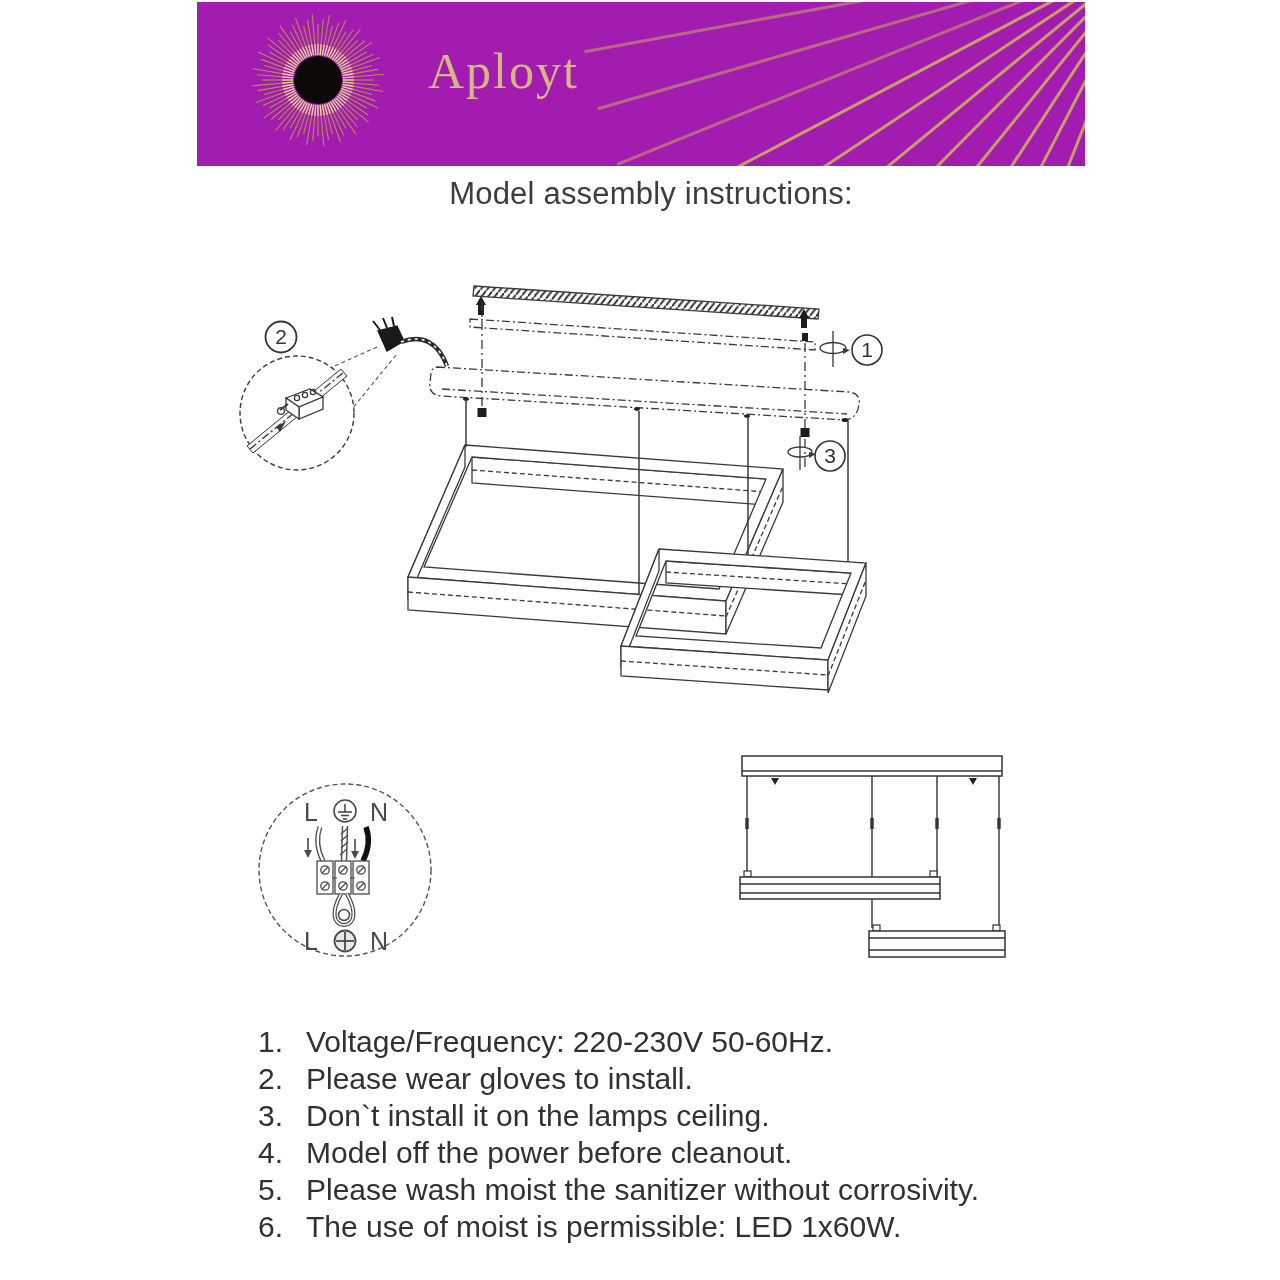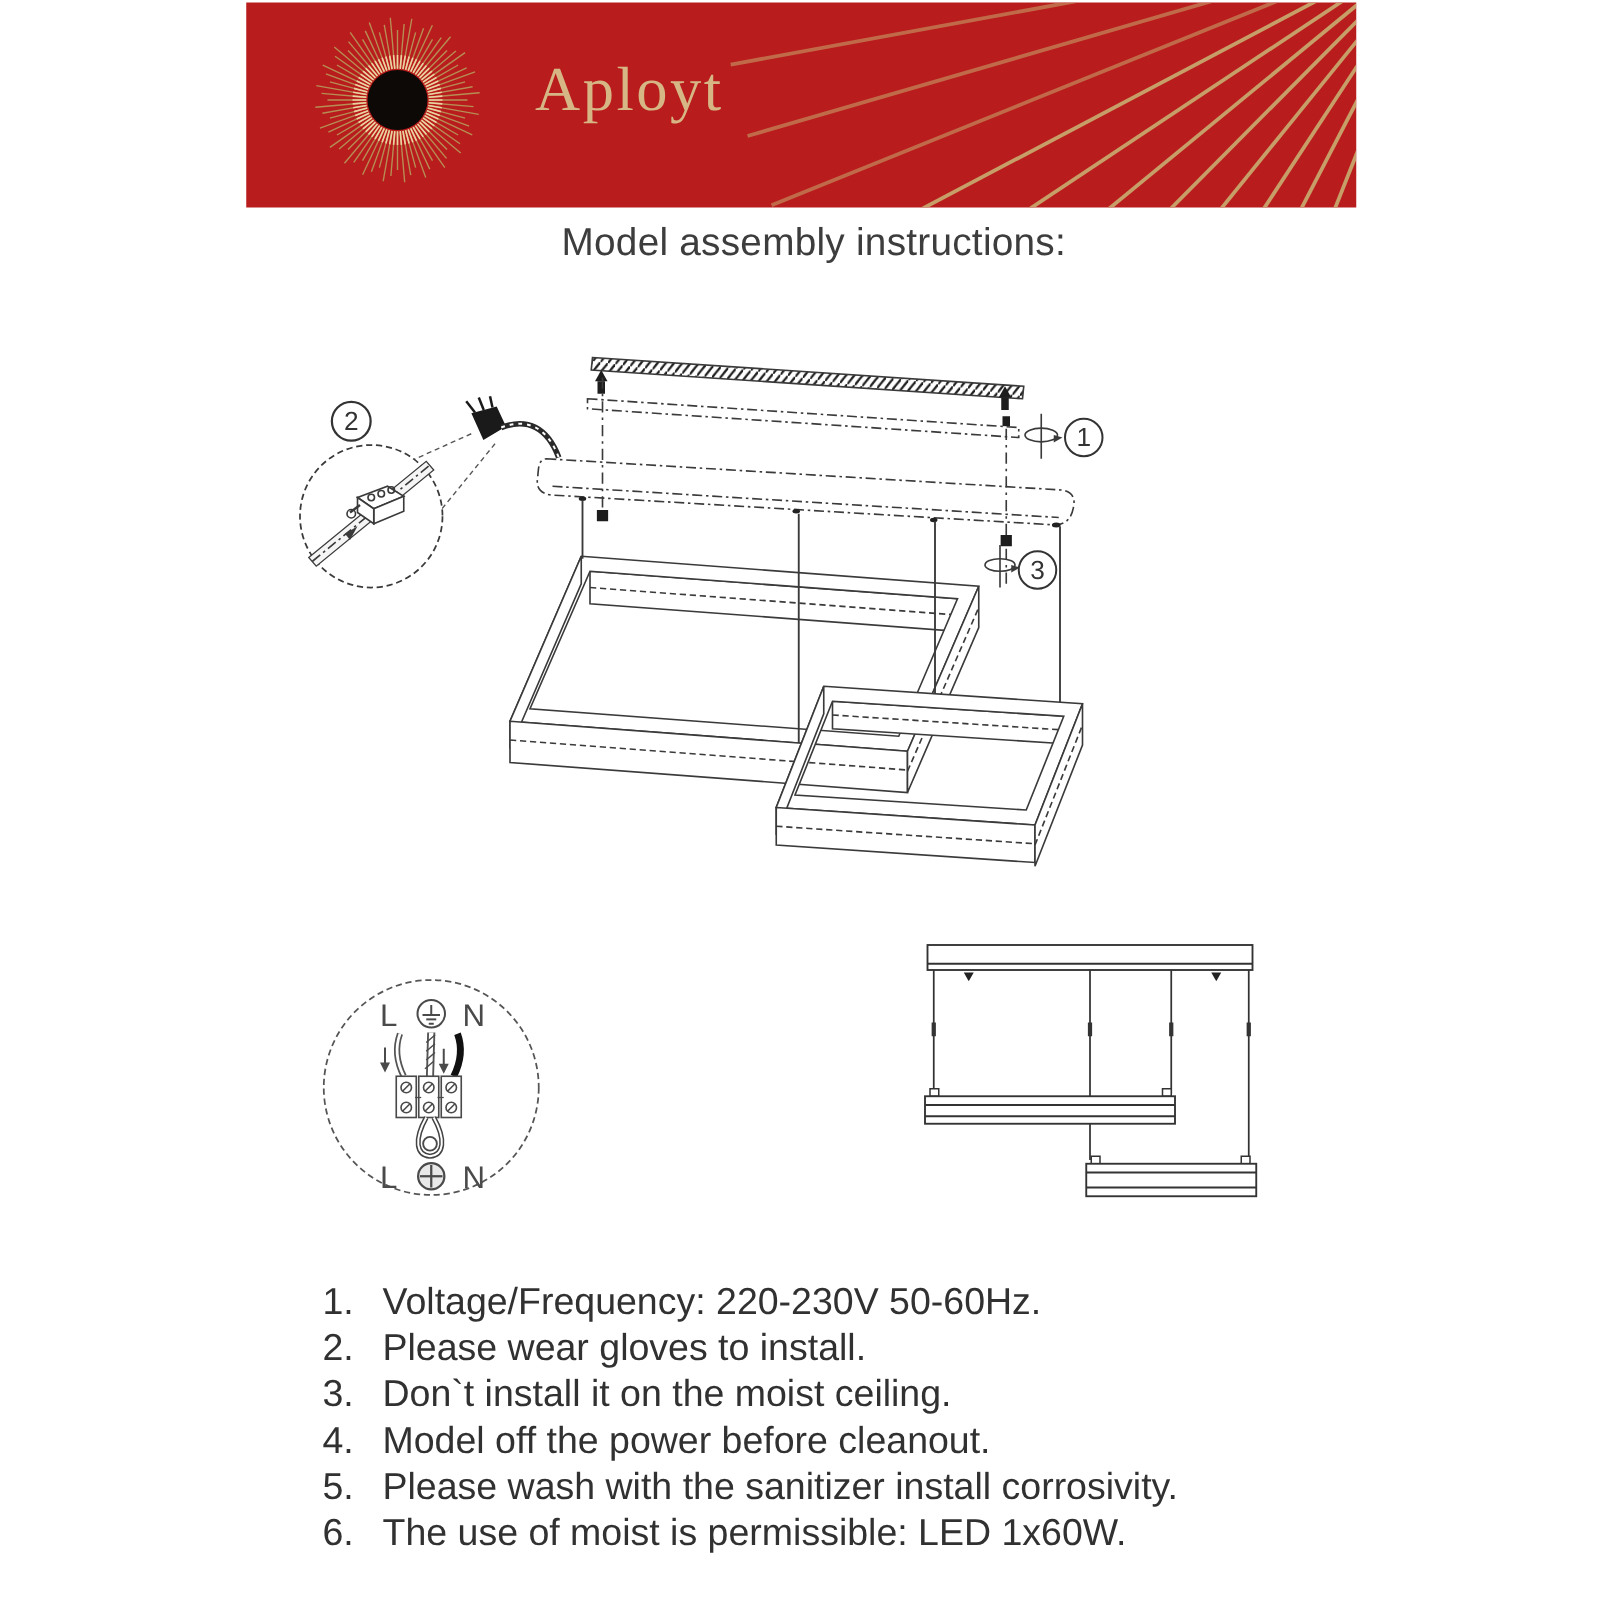--- a/index.html
+++ b/index.html
@@ -3,21 +3,21 @@
 <meta charset="utf-8">
 <style>
   html,body{margin:0;padding:0;}
   body{
     width:1280px;height:1280px;position:relative;background:#ffffff;
     font-family:"Liberation Sans", sans-serif;overflow:hidden;
   }
   
   .banner{
     position:absolute;left:197px;top:2px;width:888px;height:164px;
-    background:#b91c1c;overflow:hidden;
+    background:#a21caf;overflow:hidden;
   }
   .banner svg{position:absolute;left:0;top:0;}
   .brand-name{
     position:absolute;left:231px;top:40px;
     font-family:"Liberation Serif", serif;
     font-size:50px;font-weight:400;letter-spacing:2px;color:#d7b685;
   }
   
   .title-block{
     position:absolute;left:0;top:176px;width:1280px;text-align:center;
@@ -435,27 +435,27 @@
   <div class="row">
     <span class="num">1.</span>
     <span class="txt">Voltage/Frequency: 220-230V 50-60Hz.</span>
   </div>
   <div class="row">
     <span class="num">2.</span>
     <span class="txt">Please wear gloves to install.</span>
   </div>
   <div class="row">
     <span class="num">3.</span>
-    <span class="txt">Don`t install it on the moist ceiling.</span>
+    <span class="txt">Don`t install it on the lamps ceiling.</span>
   </div>
   <div class="row">
     <span class="num">4.</span>
     <span class="txt">Model off the power before cleanout.</span>
   </div>
   <div class="row">
     <span class="num">5.</span>
-    <span class="txt">Please wash with the sanitizer install corrosivity.</span>
+    <span class="txt">Please wash moist the sanitizer without corrosivity.</span>
   </div>
   <div class="row">
     <span class="num">6.</span>
     <span class="txt">The use of moist is permissible: LED 1x60W.</span>
   </div>
 </div>
 
 </body></html>

